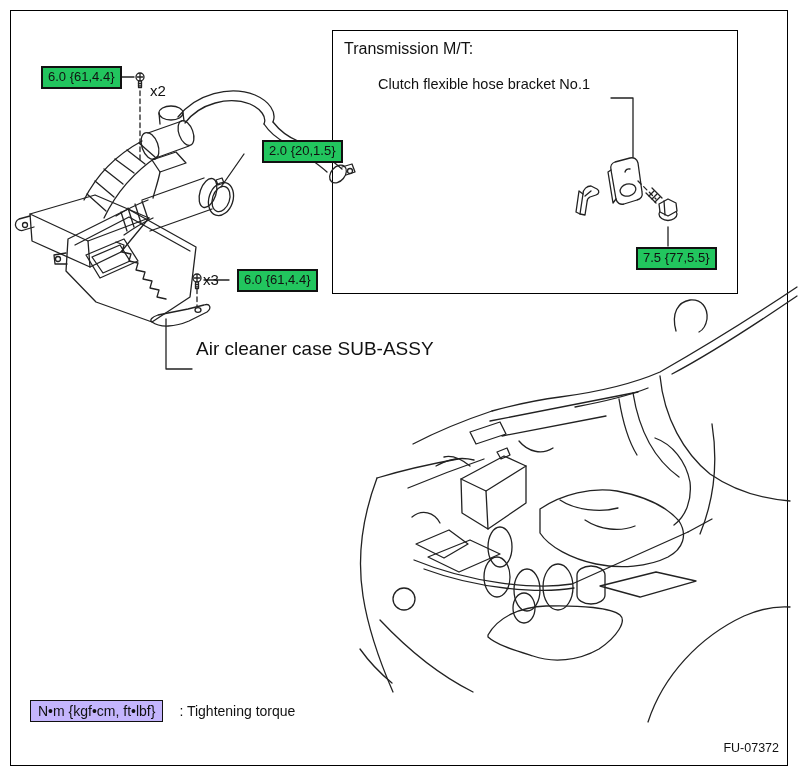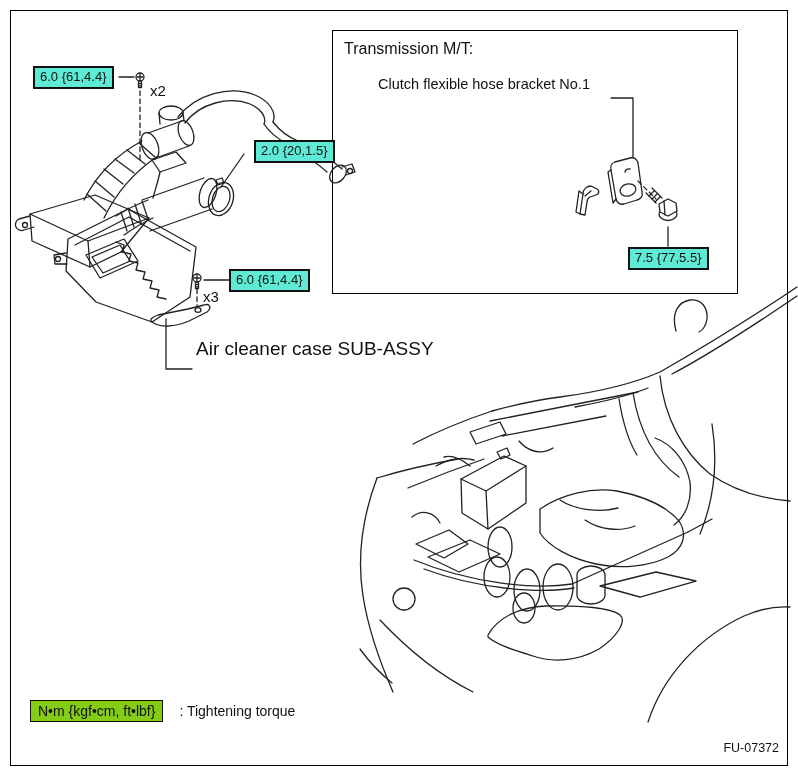--- a/index.html
+++ b/index.html
@@ -1,28 +1,28 @@
 <!DOCTYPE html>
 <html><head>
 <meta charset="utf-8">
 <style>
   html,body{margin:0;padding:0;background:#fff;}
   body{width:798px;height:775px;position:relative;font-family:"Liberation Sans",sans-serif;color:#111;overflow:hidden;}
   #outer-border{position:absolute;left:10px;top:10px;width:778px;height:756px;border:1.6px solid #000;box-sizing:border-box;}
   #tm-box{position:absolute;left:332px;top:30px;width:406px;height:264px;border:1.6px solid #000;box-sizing:border-box;background:transparent;}
-  .torque-box{position:absolute;border:2.2px solid #111;background:#5eead4;font-size:13px;padding:1px 5px;white-space:nowrap;line-height:1.3;z-index:3;}
+  .torque-box{position:absolute;border:2.2px solid #111;background:#22c55e;font-size:13px;padding:1px 5px;white-space:nowrap;line-height:1.3;z-index:3;margin-left:8px;}
   .lbl{position:absolute;white-space:nowrap;z-index:3;}
   .count-lbl{font-size:15px;}
   #tm-title{left:344px;top:40px;font-size:16px;}
   #clutch-label{left:378px;top:76px;font-size:14.5px;}
   #air-label{left:196px;top:338px;font-size:19px;}
   #x2-label{left:150px;top:82px;}
-  #x3-label{left:203px;top:288px;}
+  #x3-label{left:203px;top:271px;}
   #legend{left:30px;top:700px;display:flex;align-items:center;font-size:14px;}
-  #legend-box{border:1.3px solid #111;padding:2px 7px;background:#84cc16;}
+  #legend-box{border:1.3px solid #111;padding:2px 7px;background:#c4b5fd;}
   #legend-desc{margin-left:16px;}
   #figure-id{right:19px;top:741px;font-size:12.5px;}
   svg{position:absolute;left:0;top:0;z-index:1;}
 </style>
 </head>
 <body>
 
 <div id="outer-border"></div>
 <div id="tm-box"></div>
 

